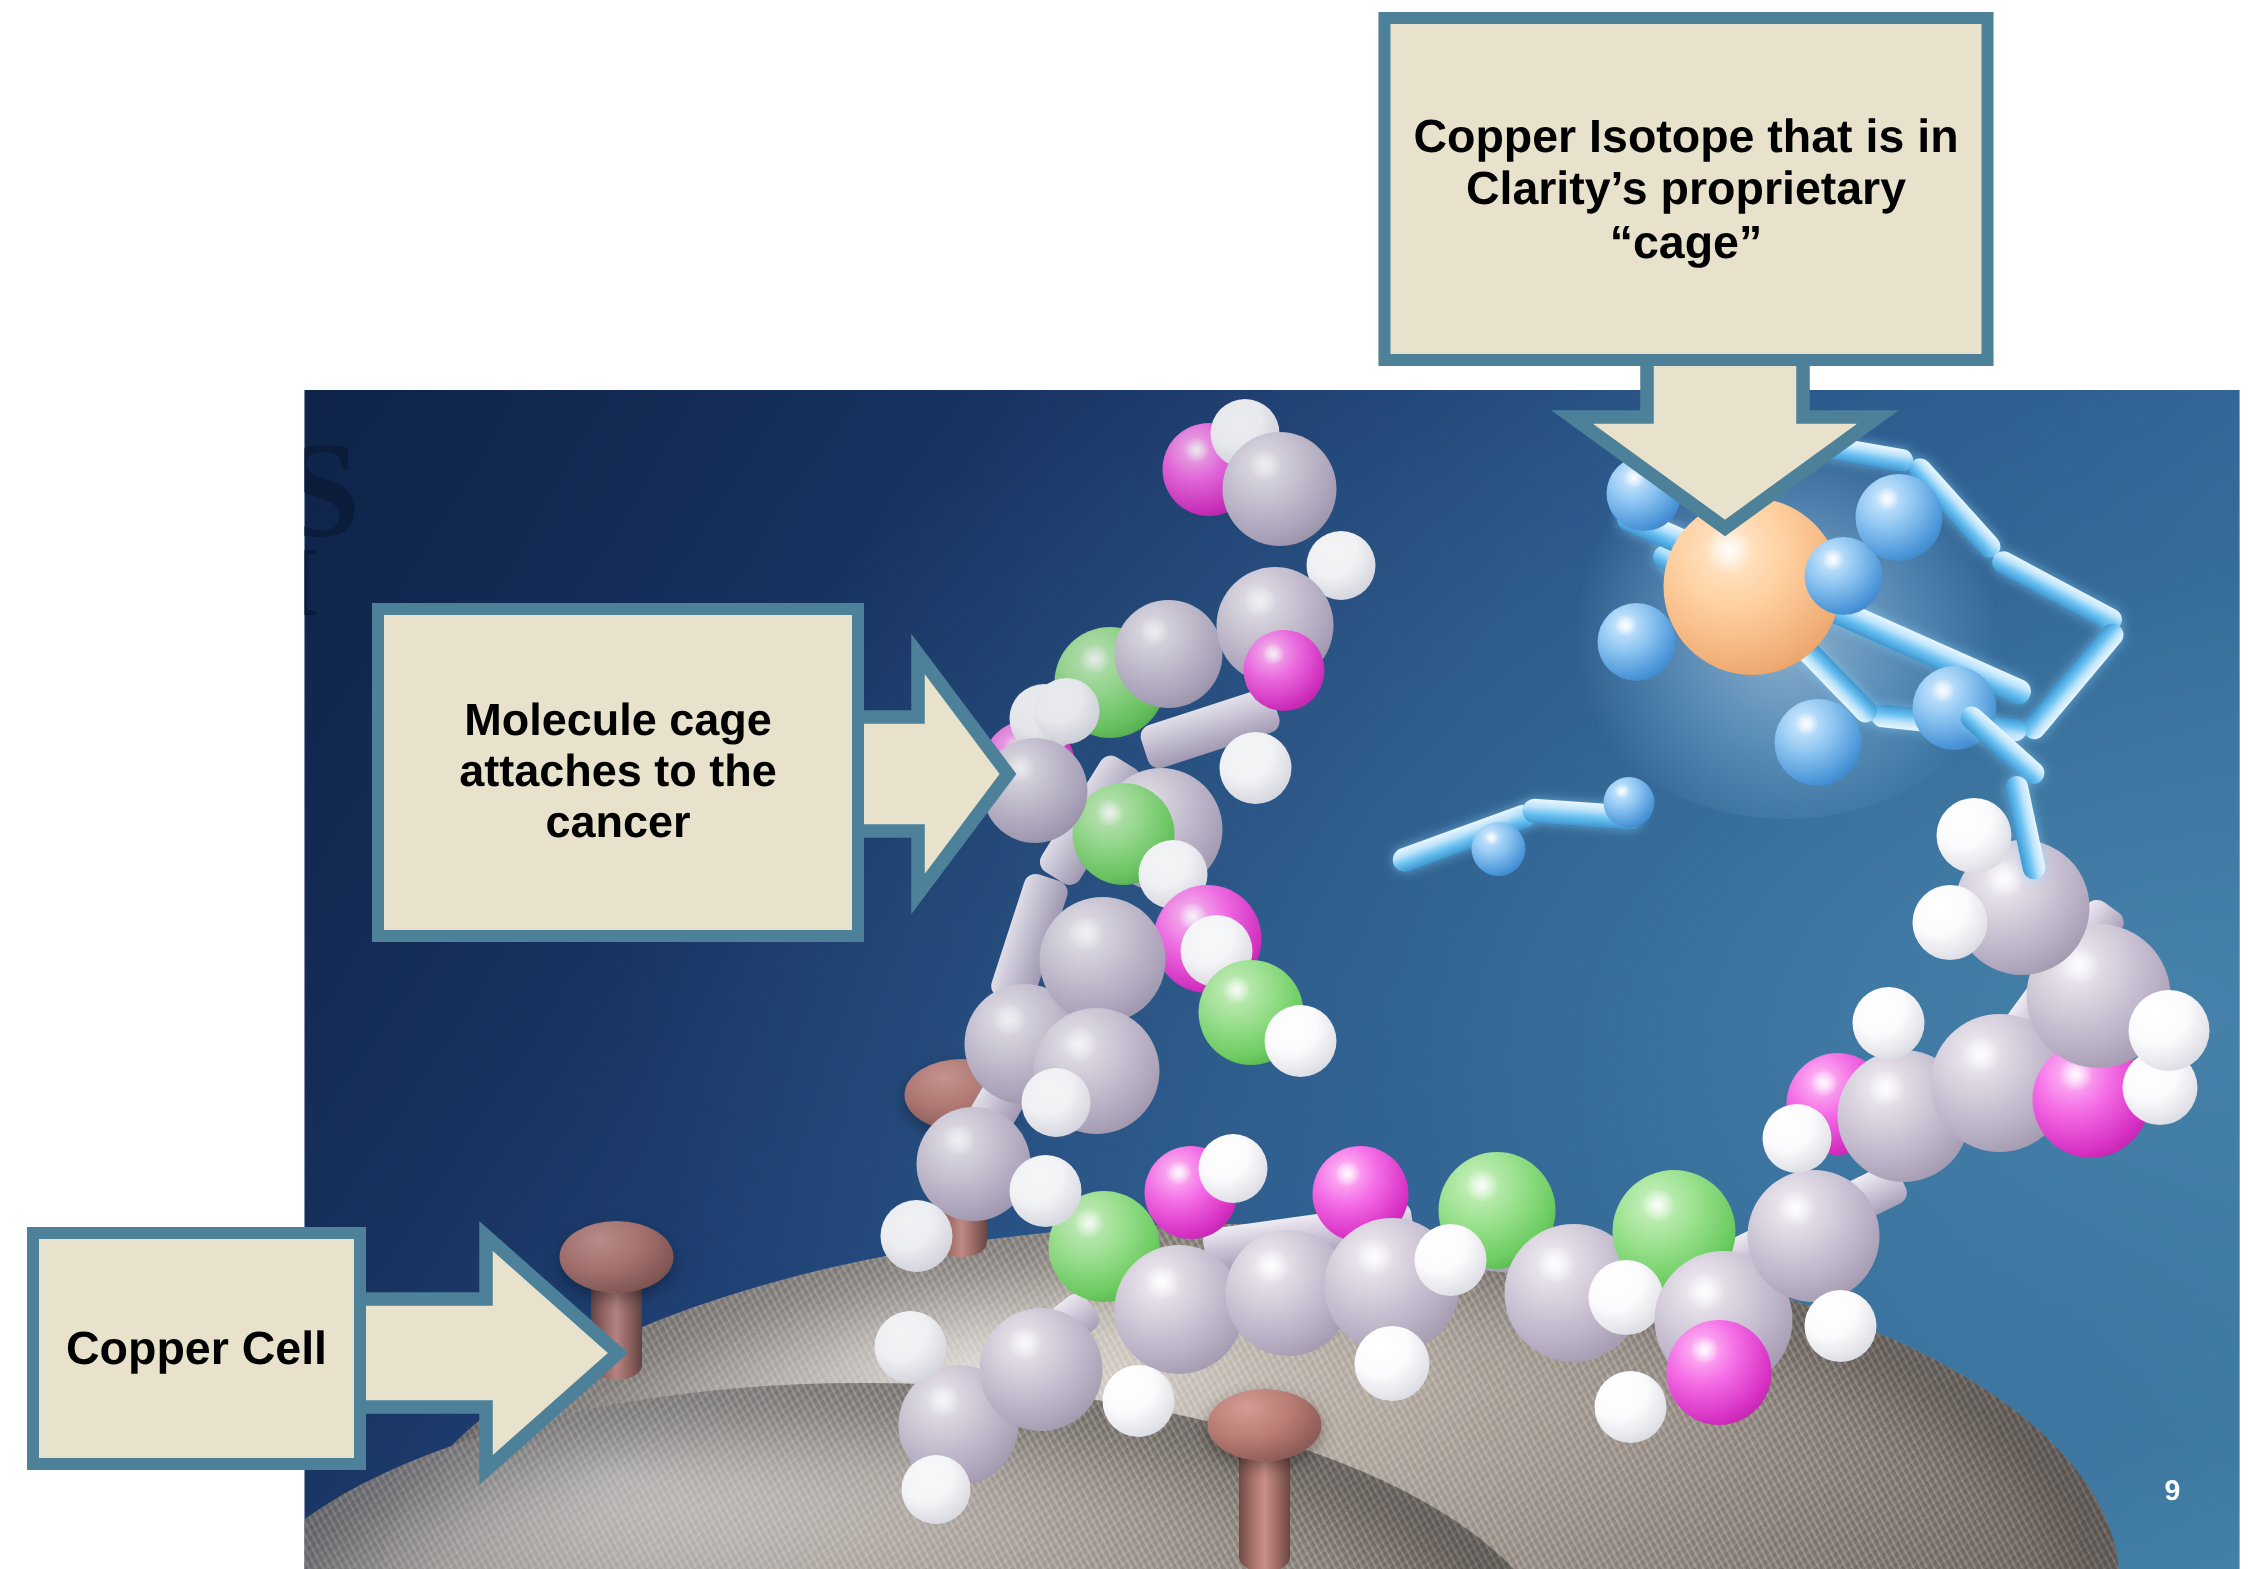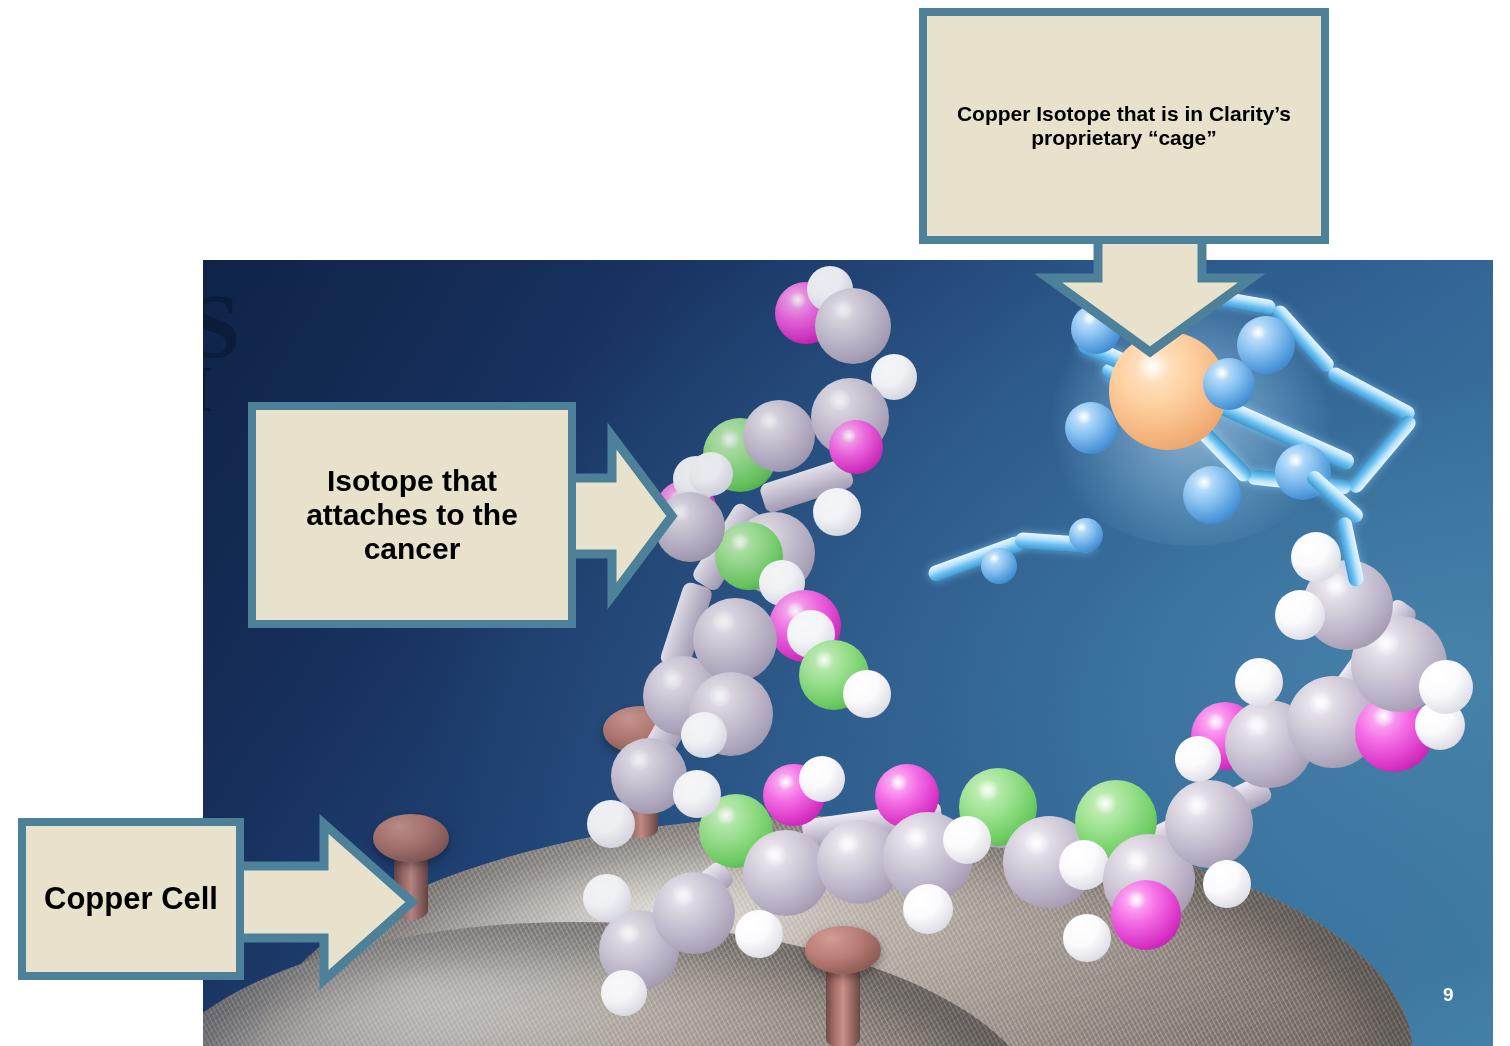--- a/index.html
+++ b/index.html
@@ -61,21 +61,21 @@
 
   .cage-glow{position:absolute;border-radius:50%;
     background:radial-gradient(circle, rgba(214,240,255,.55) 0%, rgba(160,210,245,.30) 42%, rgba(120,180,230,0) 72%);}
 
   
   .callout{position:absolute;background:#e8e2cc;border:8px solid #4d8199;box-sizing:border-box;
     display:flex;align-items:center;justify-content:center;text-align:center;}
   .callout p{margin:0;color:#000;font-weight:700;line-height:1.14;}
 
   #callout-copper{left:919px;top:8px;width:410px;height:236px;}
-  #callout-copper p{font-size:21px;padding:0 12px;}
+  #callout-copper p{font-size:31px;padding:0 12px;}
 
   #callout-molecule{left:248px;top:402px;width:328px;height:226px;}
   #callout-molecule p{font-size:30px;padding:0 10px;}
 
   #callout-cancer{left:18px;top:818px;width:226px;height:162px;}
   #callout-cancer p{font-size:31px;}
 
   
   .arrow-svg{position:absolute;overflow:visible;}
 
@@ -225,21 +225,21 @@
   <polygon points="58,0 162,0 162,42 212,42 110,116 8,42 58,42" fill="#e8e2cc" stroke="#4d8199" stroke-width="9" stroke-linejoin="miter"></polygon>
 </svg>
 <div class="callout" id="callout-copper">
   <p>Copper Isotope that is in Clarity’s proprietary “cage”</p>
 </div>
 
 <svg class="arrow-svg" style="left:570px;top:430px;width:108px;height:172px;" viewBox="0 0 108 172">
   <polygon points="0,48 42,48 42,6 102,86 42,166 42,124 0,124" fill="#e8e2cc" stroke="#4d8199" stroke-width="9" stroke-linejoin="miter"></polygon>
 </svg>
 <div class="callout" id="callout-molecule">
-  <p>Isotope that attaches to the cancer</p>
+  <p>Molecule cage attaches to the cancer</p>
 </div>
 
 <svg class="arrow-svg" style="left:238px;top:818px;width:180px;height:168px;" viewBox="0 0 180 168">
   <polygon points="0,48 86,48 86,6 174,84 86,162 86,120 0,120" fill="#e8e2cc" stroke="#4d8199" stroke-width="9" stroke-linejoin="miter"></polygon>
 </svg>
 <div class="callout" id="callout-cancer">
   <p>Copper Cell</p>
 </div>
 
 <div class="page-num" style="position:absolute;left:1443px;top:984px;right:auto;bottom:auto;">9</div>

